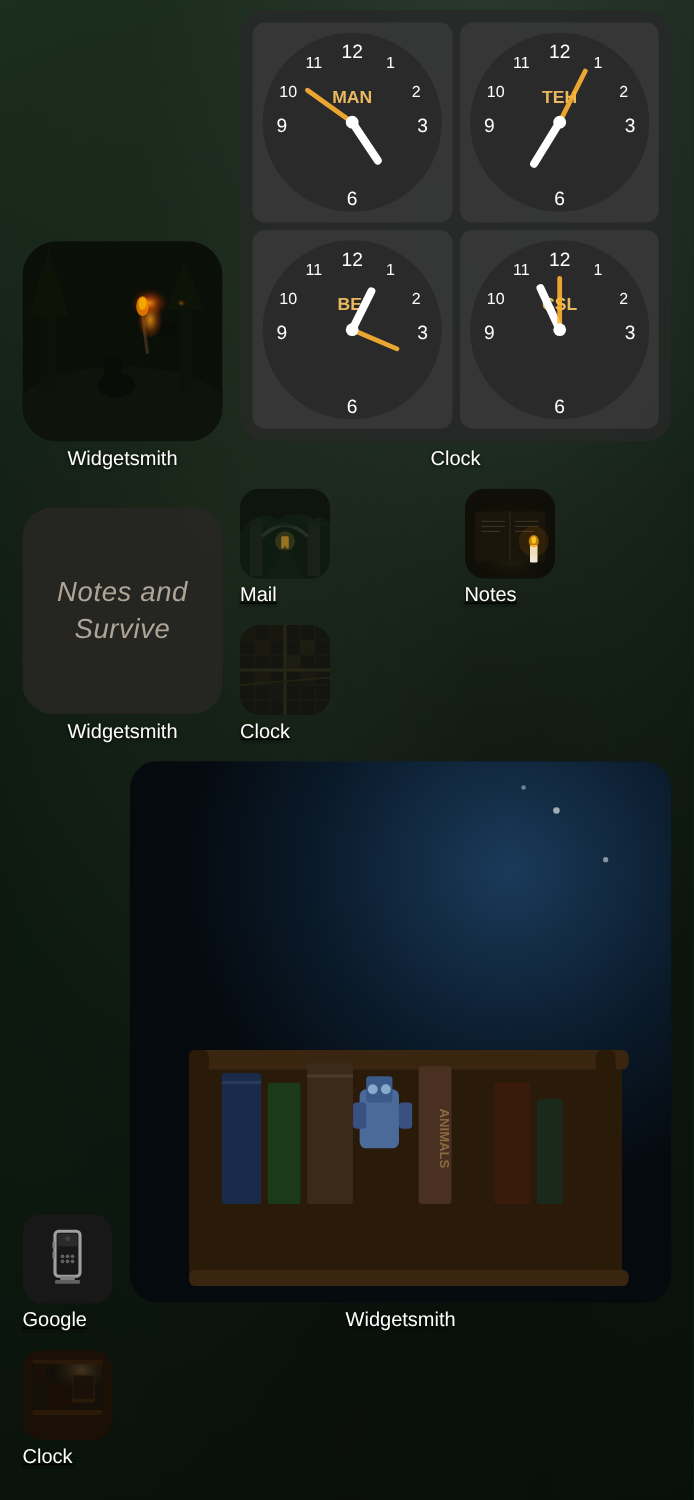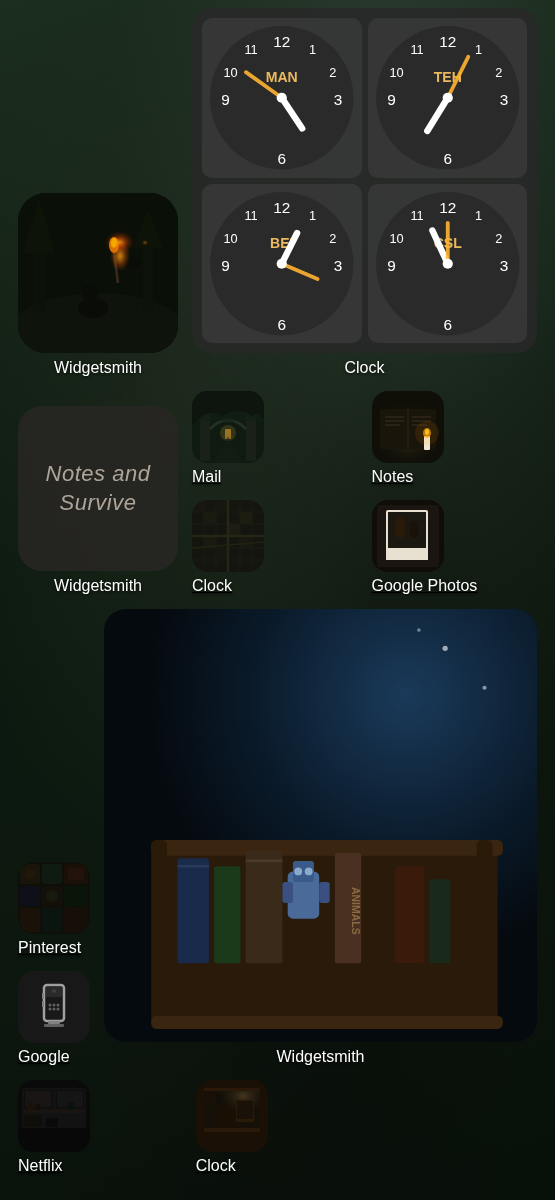--- a/index.html
+++ b/index.html
@@ -578,72 +578,28 @@
                     <line x1="0" y1="36" x2="72" y2="36" stroke="#2a2a18" stroke-width="2.5"></line>
                     <line x1="36" y1="0" x2="36" y2="72" stroke="#2a2a18" stroke-width="2.5"></line>
 
                     <line x1="0" y1="48" x2="72" y2="42" stroke="#252515" stroke-width="1.5"></line>
                   </g>
                 </svg>
               </div>
               <span class="app-label">Clock</span>
             </div>
 
-            <div class="app-item">
-              <div class="app-icon">
-                <svg width="72" height="72" viewBox="0 0 72 72" xmlns="http://www.w3.org/2000/svg">
-                  <rect width="72" height="72" fill="#100d08" rx="0"></rect>
-
-                  <rect x="5" y="5" width="62" height="62" fill="#1a1510" rx="2"></rect>
-
-                  <rect x="14" y="10" width="42" height="50" fill="#e8e0d0" rx="2"></rect>
-                  <rect x="16" y="12" width="38" height="36" fill="#2a2018" rx="1"></rect>
-
-                  <rect x="16" y="12" width="38" height="36" fill="#1a1810" rx="1"></rect>
-
-                  <ellipse cx="28" cy="30" rx="6" ry="8" fill="#2a1a0a"></ellipse>
-                  <circle cx="28" cy="22" r="5" fill="#2a1a0a"></circle>
-                  <ellipse cx="42" cy="32" rx="5" ry="6" fill="#1a1208"></ellipse>
-                  <circle cx="42" cy="25" r="4" fill="#1a1208"></circle>
-
-                  <rect x="14" y="48" width="42" height="12" fill="#e8e0d0" rx="0 0 2 2"></rect>
-                </svg>
-              </div>
-              <span class="app-label">Google Photos</span>
-            </div>
           </div>
         </div>
       </div>
 
       <div class="row-3">
 
         <div style="display:flex; flex-direction:column; gap:14px;">
 
-          <div class="app-item">
-            <div class="app-icon">
-              <svg width="72" height="72" viewBox="0 0 72 72" xmlns="http://www.w3.org/2000/svg">
-                <rect width="72" height="72" fill="#0f0f0a" rx="0"></rect>
-
-                <rect x="2" y="2" width="20" height="20" fill="#1a150a" rx="2"></rect>
-                <rect x="24" y="2" width="20" height="20" fill="#0f1a10" rx="2"></rect>
-                <rect x="46" y="2" width="24" height="20" fill="#1a1008" rx="2"></rect>
-                <rect x="2" y="24" width="20" height="20" fill="#0f0f1a" rx="2"></rect>
-                <rect x="24" y="24" width="20" height="20" fill="#150f0a" rx="2"></rect>
-                <rect x="46" y="24" width="24" height="20" fill="#0a150a" rx="2"></rect>
-                <rect x="2" y="46" width="20" height="24" fill="#1a1208" rx="2"></rect>
-                <rect x="24" y="46" width="20" height="24" fill="#0a1510" rx="2"></rect>
-                <rect x="46" y="46" width="24" height="24" fill="#150f08" rx="2"></rect>
-
-                <circle cx="12" cy="12" r="5" fill="#2a1a08" opacity="0.5"></circle>
-                <circle cx="34" cy="34" r="6" fill="#1a2510" opacity="0.5"></circle>
-                <rect x="50" y="6" width="16" height="12" fill="#2a1510" rx="1" opacity="0.5"></rect>
-              </svg>
-            </div>
-            <span class="app-label">Pinterest</span>
-          </div>
 
           <div class="app-item">
             <div class="app-icon">
               <svg width="72" height="72" viewBox="0 0 72 72" xmlns="http://www.w3.org/2000/svg">
                 <rect width="72" height="72" fill="#181818" rx="0"></rect>
 
                 <rect x="26" y="14" width="20" height="36" rx="3" fill="none" stroke="#a0a0a0" stroke-width="2.5"></rect>
 
                 <rect x="28" y="16" width="16" height="10" rx="1" fill="#2a2a2a"></rect>
 
@@ -717,47 +673,20 @@
 
               <rect x="18" y="155" width="134" height="5" rx="2" fill="#3a2510"></rect>
             </svg>
           </div>
           <span class="app-label">Widgetsmith</span>
         </div>
       </div>
 
       <div class="row-4">
 
-        <div class="app-item">
-          <div class="app-icon">
-            <svg width="72" height="72" viewBox="0 0 72 72" xmlns="http://www.w3.org/2000/svg">
-              <rect width="72" height="72" fill="#0a0a0a" rx="0"></rect>
-
-              <rect x="4" y="8" width="64" height="40" rx="2" fill="#121212"></rect>
-
-              <rect x="6" y="10" width="28" height="18" rx="1" fill="#0d0d0d"></rect>
-              <rect x="38" y="10" width="28" height="18" rx="1" fill="#0d0d0d"></rect>
-
-              <rect x="7" y="11" width="26" height="16" rx="1" fill="#1a1515"></rect>
-              <rect x="39" y="11" width="26" height="16" rx="1" fill="#151515"></rect>
-
-              <rect x="6" y="30" width="60" height="3" fill="#1a1510"></rect>
-
-              <rect x="10" y="22" width="6" height="8" rx="1" fill="#1a1208"></rect>
-              <rect x="18" y="24" width="4" height="6" rx="1" fill="#120e08"></rect>
-              <rect x="50" y="22" width="6" height="8" rx="1" fill="#0a1210"></rect>
-
-              <rect x="6" y="35" width="18" height="12" rx="1" fill="#0f0f0a"></rect>
-              <rect x="28" y="38" width="12" height="9" rx="1" fill="#0a0a0a"></rect>
-
-              <rect x="0" y="48" width="72" height="24" fill="#080808"></rect>
-            </svg>
-          </div>
-          <span class="app-label">Netflix</span>
-        </div>
 
         <div class="app-item">
           <div class="app-icon">
             <svg width="72" height="72" viewBox="0 0 72 72" xmlns="http://www.w3.org/2000/svg">
               <rect width="72" height="72" fill="#1a1208" rx="0"></rect>
 
               <rect width="72" height="72" fill="#1a1005"></rect>
 
               <rect x="8" y="8" width="56" height="40" rx="2" fill="#151008"></rect>
 

